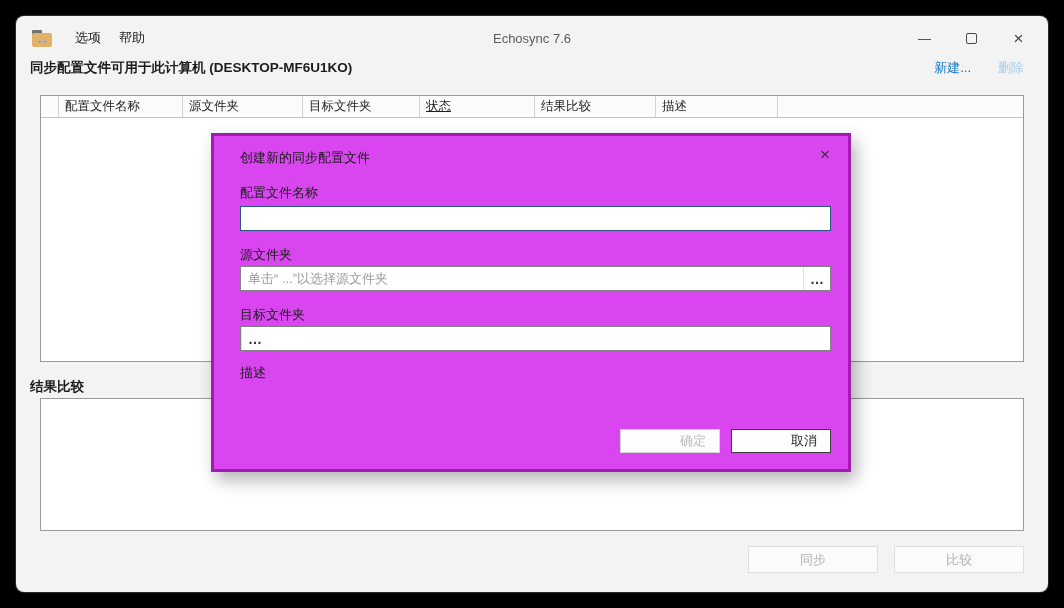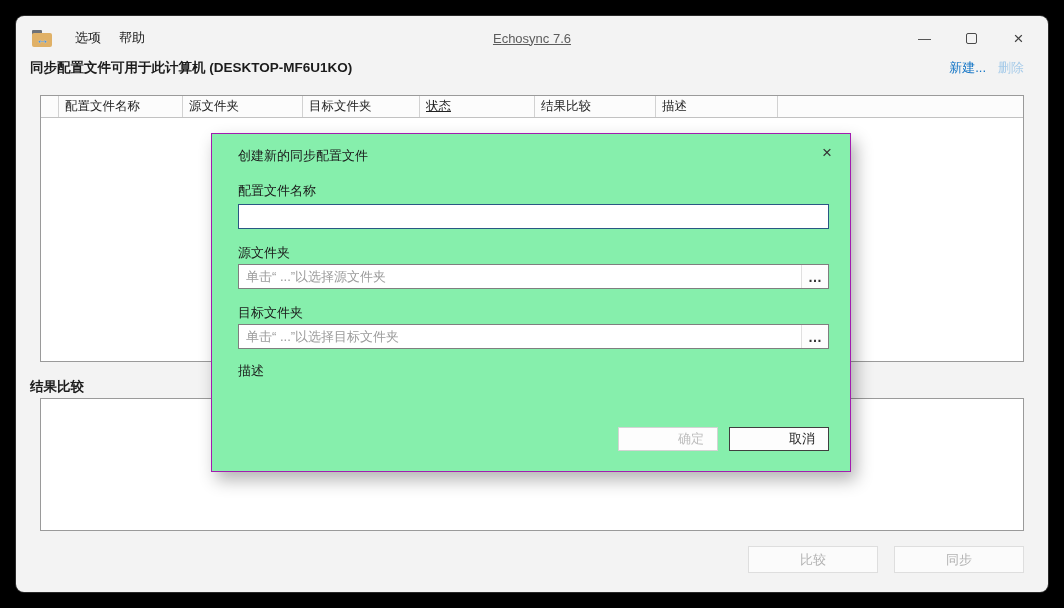--- a/index.html
+++ b/index.html
@@ -30,33 +30,33 @@
   .app-icon .sync-arrow {
     position: absolute; left: 1px; right: 0; top: 1px; bottom: 0;
     color: #4a8fd3; font-weight: bold; font-size: 14px; line-height: 16px; text-align: center;
     text-shadow: 0 0 1px #fff;
   }
   .menubar { display: flex; margin-left: 14px; }
   .menu-item { font-size: 13px; color: #1c1c1c; padding: 4px 9px; cursor: default; }
   .win-title {
     position: absolute; left: 0; right: 0; top: 0; height: 44px;
     display: flex; align-items: center; justify-content: center;
-    font-size: 13px; color: #5c5c5c; pointer-events: none; text-decoration: underline;
+    font-size: 13px; color: #5c5c5c; pointer-events: none;
   }
   .win-controls { position: absolute; right: 6px; top: 0; height: 44px; display: flex; }
   .win-btn { width: 47px; height: 44px; display: flex; align-items: center; justify-content: center; color: #3f3f3f; font-size: 13px; }
   .maximize-box { width: 11px; height: 11px; border: 1px solid #4a4a4a; border-radius: 2px; }
   .close-glyph { font-size: 17px; line-height: 17px; }
   
   .heading-row {
     position: absolute; left: 14px; right: 24px; top: 42px; height: 20px;
     display: flex; align-items: center; justify-content: space-between;
   }
   .page-heading { font-size: 13.5px; font-weight: bold; color: #1c1c1c; }
-  .heading-links { display: flex; gap: 12px; font-size: 13px; }
+  .heading-links { display: flex; gap: 27px; font-size: 13px; }
   .link-new { color: #1274c5; cursor: pointer; }
   .link-delete { color: #a6cbe9; }
   .table-panel {
     position: absolute; left: 24px; top: 79px; width: 984px; height: 267px;
     background: #fff; border: 1px solid #9a9a9a;
   }
   .grid-header { display: flex; height: 22px; background: #fcfcfc; border-bottom: 1px solid #c2c2c2; }
   .grid-cell {
     border-right: 1px solid #d2d2d2; font-size: 12.5px; color: #222;
     display: flex; align-items: center; padding-left: 6px; overflow: hidden; white-space: nowrap;
@@ -73,21 +73,21 @@
   }
   .bottom-buttons { position: absolute; right: 24px; top: 530px; display: flex; gap: 16px; }
   .btn {
     height: 27px; width: 130px; font-size: 13px;
     display: flex; align-items: center; justify-content: center;
     background: #fbfbfb; border: 1px solid #dedede; color: #b2b2b2;
   }
   
   .dialog {
     position: absolute; left: 195px; top: 117px; width: 640px; height: 339px;
-    background: #86efac; border: 1px solid #a21caf;
+    background: #d946ef; border: 3px solid #a21caf;
     box-shadow: 5px 8px 16px rgba(0,0,0,.30);
   }
   .dialog-title { position: absolute; left: 26px; top: 13px; font-size: 13px; color: #1a1a1a; }
   .dialog-close {
     position: absolute; right: 10px; top: 6px; width: 26px; height: 26px;
     display: flex; align-items: center; justify-content: center;
     font-size: 17px; color: #333; cursor: pointer;
   }
   .f-label { position: absolute; left: 26px; font-size: 13px; color: #1a1a1a; }
   .input-wrap {
@@ -160,22 +160,22 @@
       <div class="grid-cell c5">描述</div>
       <div class="grid-cell c-fill"></div>
     </div>
     <div class="grid-body"></div>
   </div>
 
   <div class="results-label">结果比较</div>
   <div class="results-panel"></div>
 
   <div class="bottom-buttons">
+    <div class="btn">同步</div>
     <div class="btn">比较</div>
-    <div class="btn">同步</div>
   </div>
 
   <div class="dialog">
     <div class="dialog-title">创建新的同步配置文件</div>
     <div class="dialog-close">
         <span>×</span>
       </div>
 
     <div class="f-label" style="top:48px">配置文件名称</div>
     <div class="input-wrap focused" style="top:70px">
@@ -183,21 +183,20 @@
     </div>
 
     <div class="f-label" style="top:110px">源文件夹</div>
     <div class="input-wrap" style="top:130px">
       <input type="text" placeholder="单击“ ...”以选择源文件夹" style="">
       <button class="browse-btn">…</button>
     </div>
 
     <div class="f-label" style="top:170px">目标文件夹</div>
     <div class="input-wrap" style="top:190px">
-      <input type="text" placeholder="单击“ ...”以选择目标文件夹" style="">
       <button class="browse-btn">…</button>
     </div>
 
     <div class="f-label" style="top:228px">描述</div>
 
     <div class="dlg-btn dlg-ok">确定</div>
     <div class="dlg-btn dlg-cancel">取消</div>
   </div>
 
 </div>

